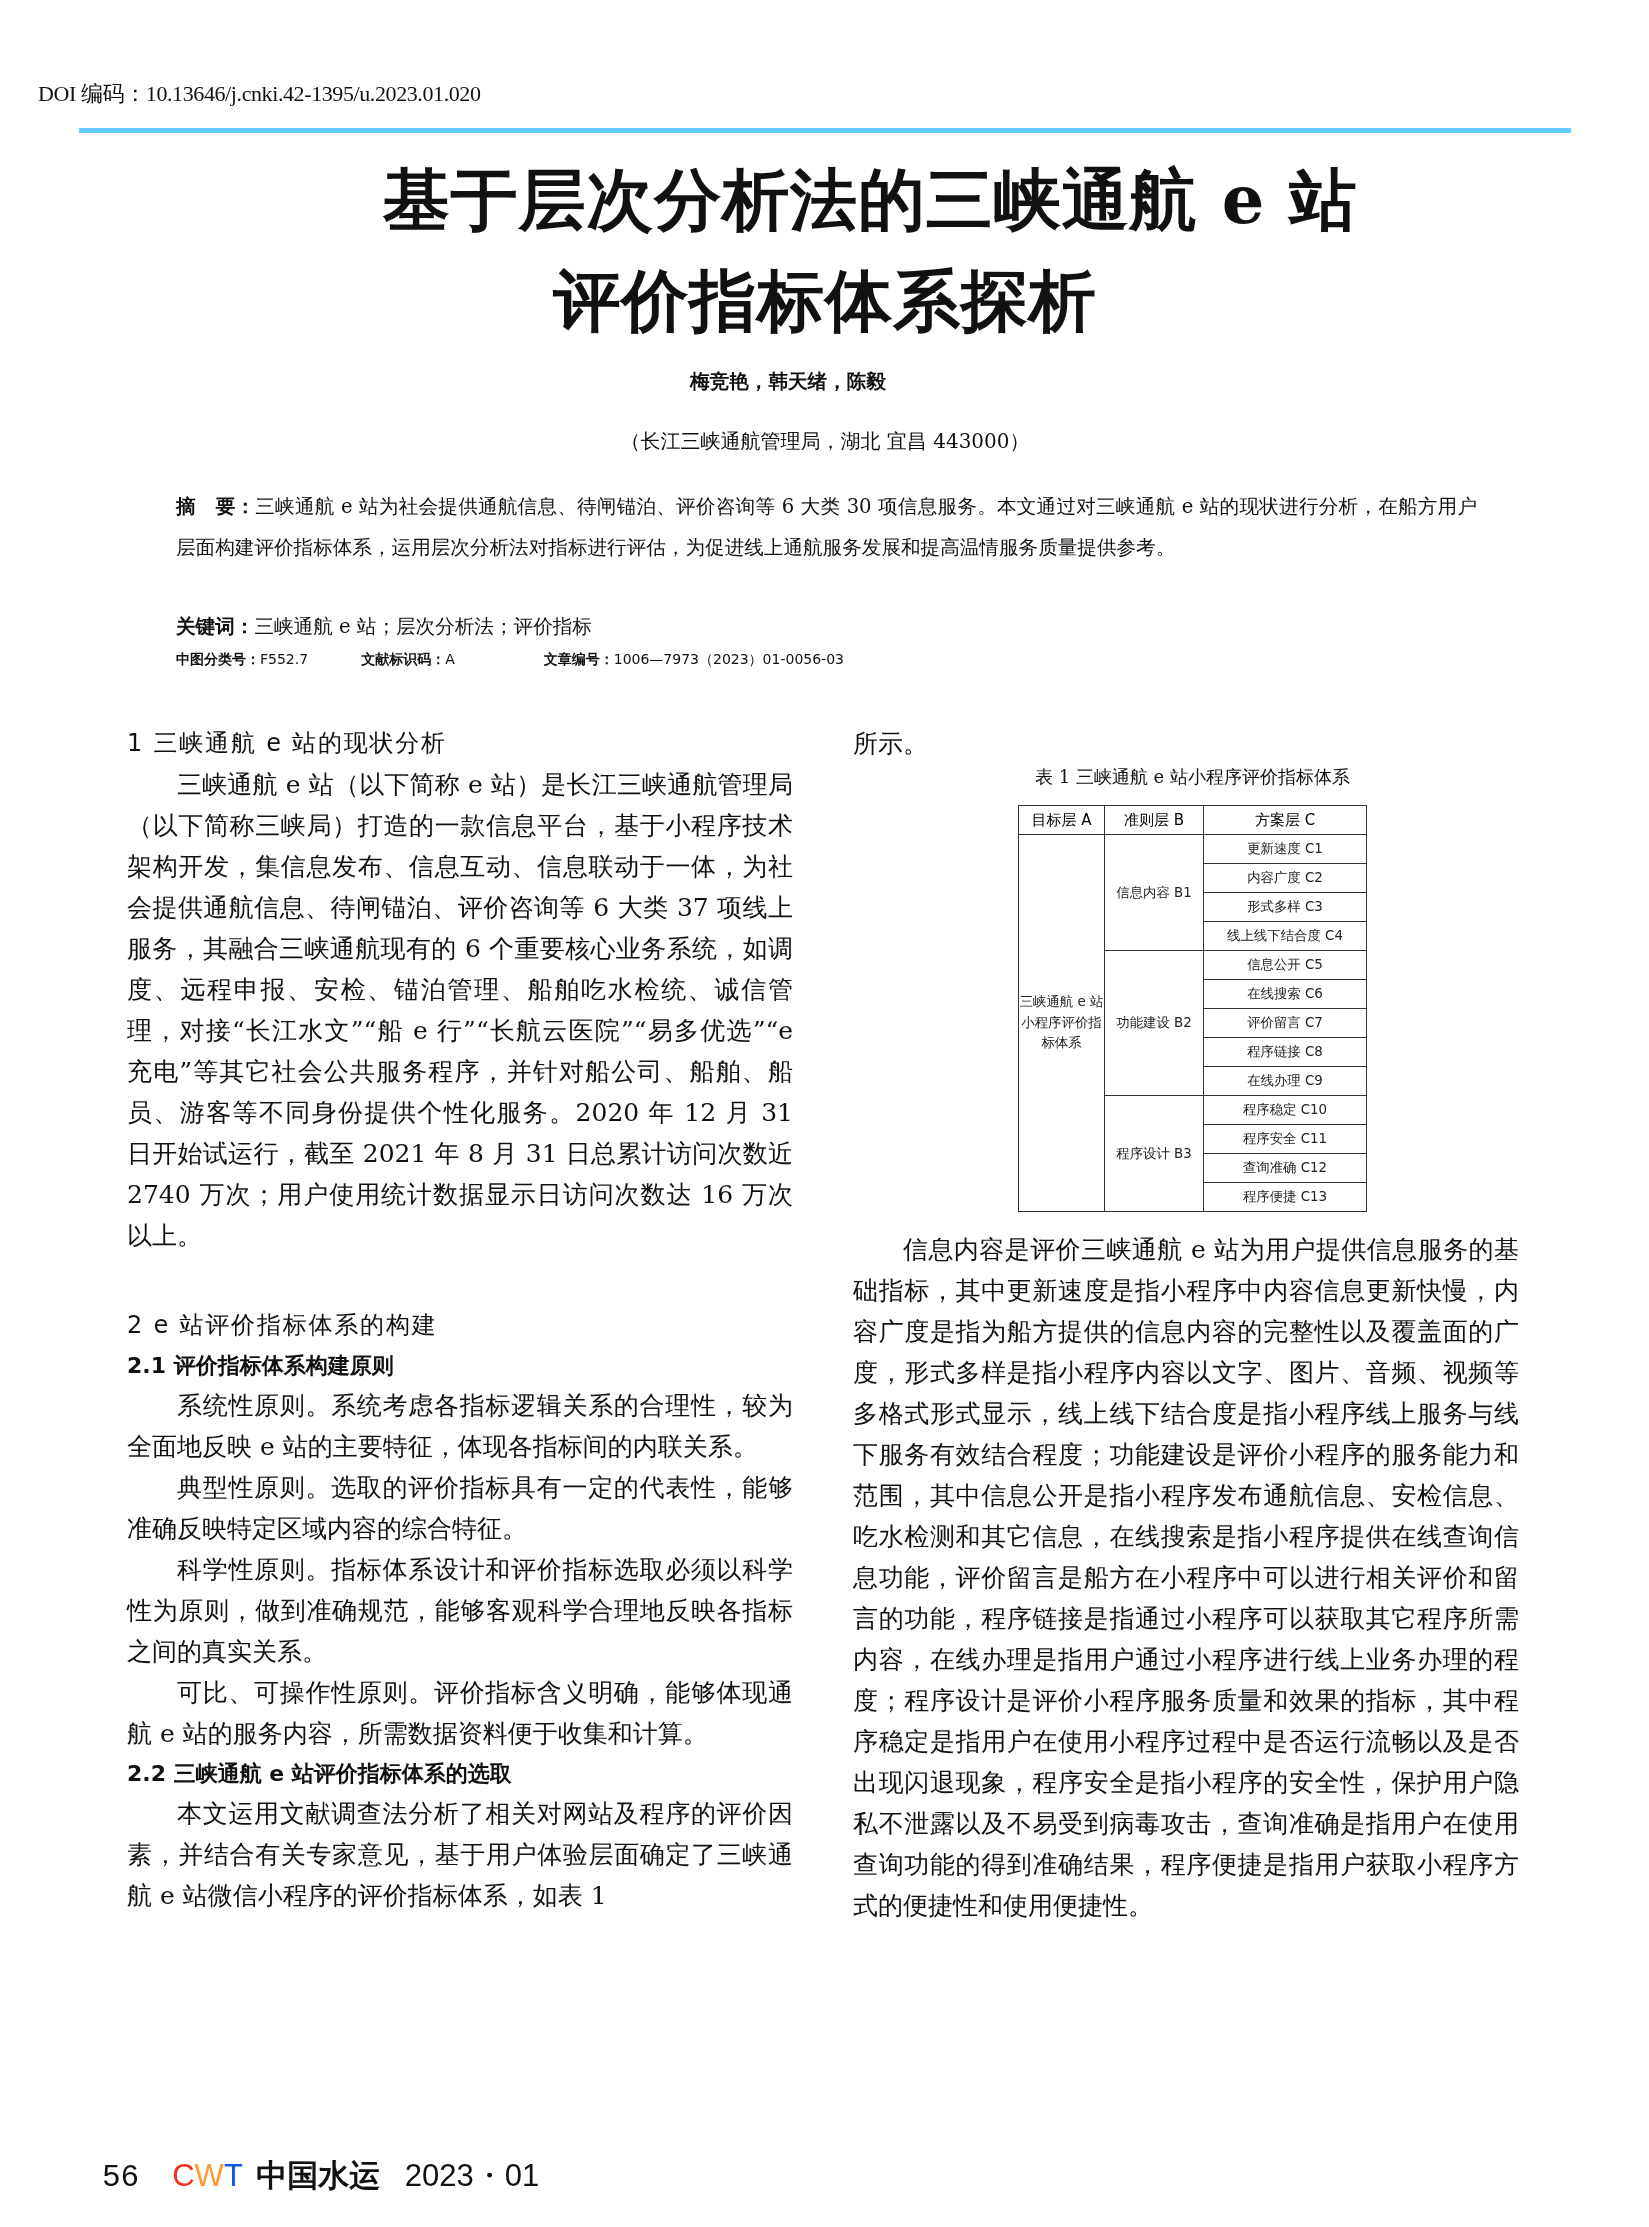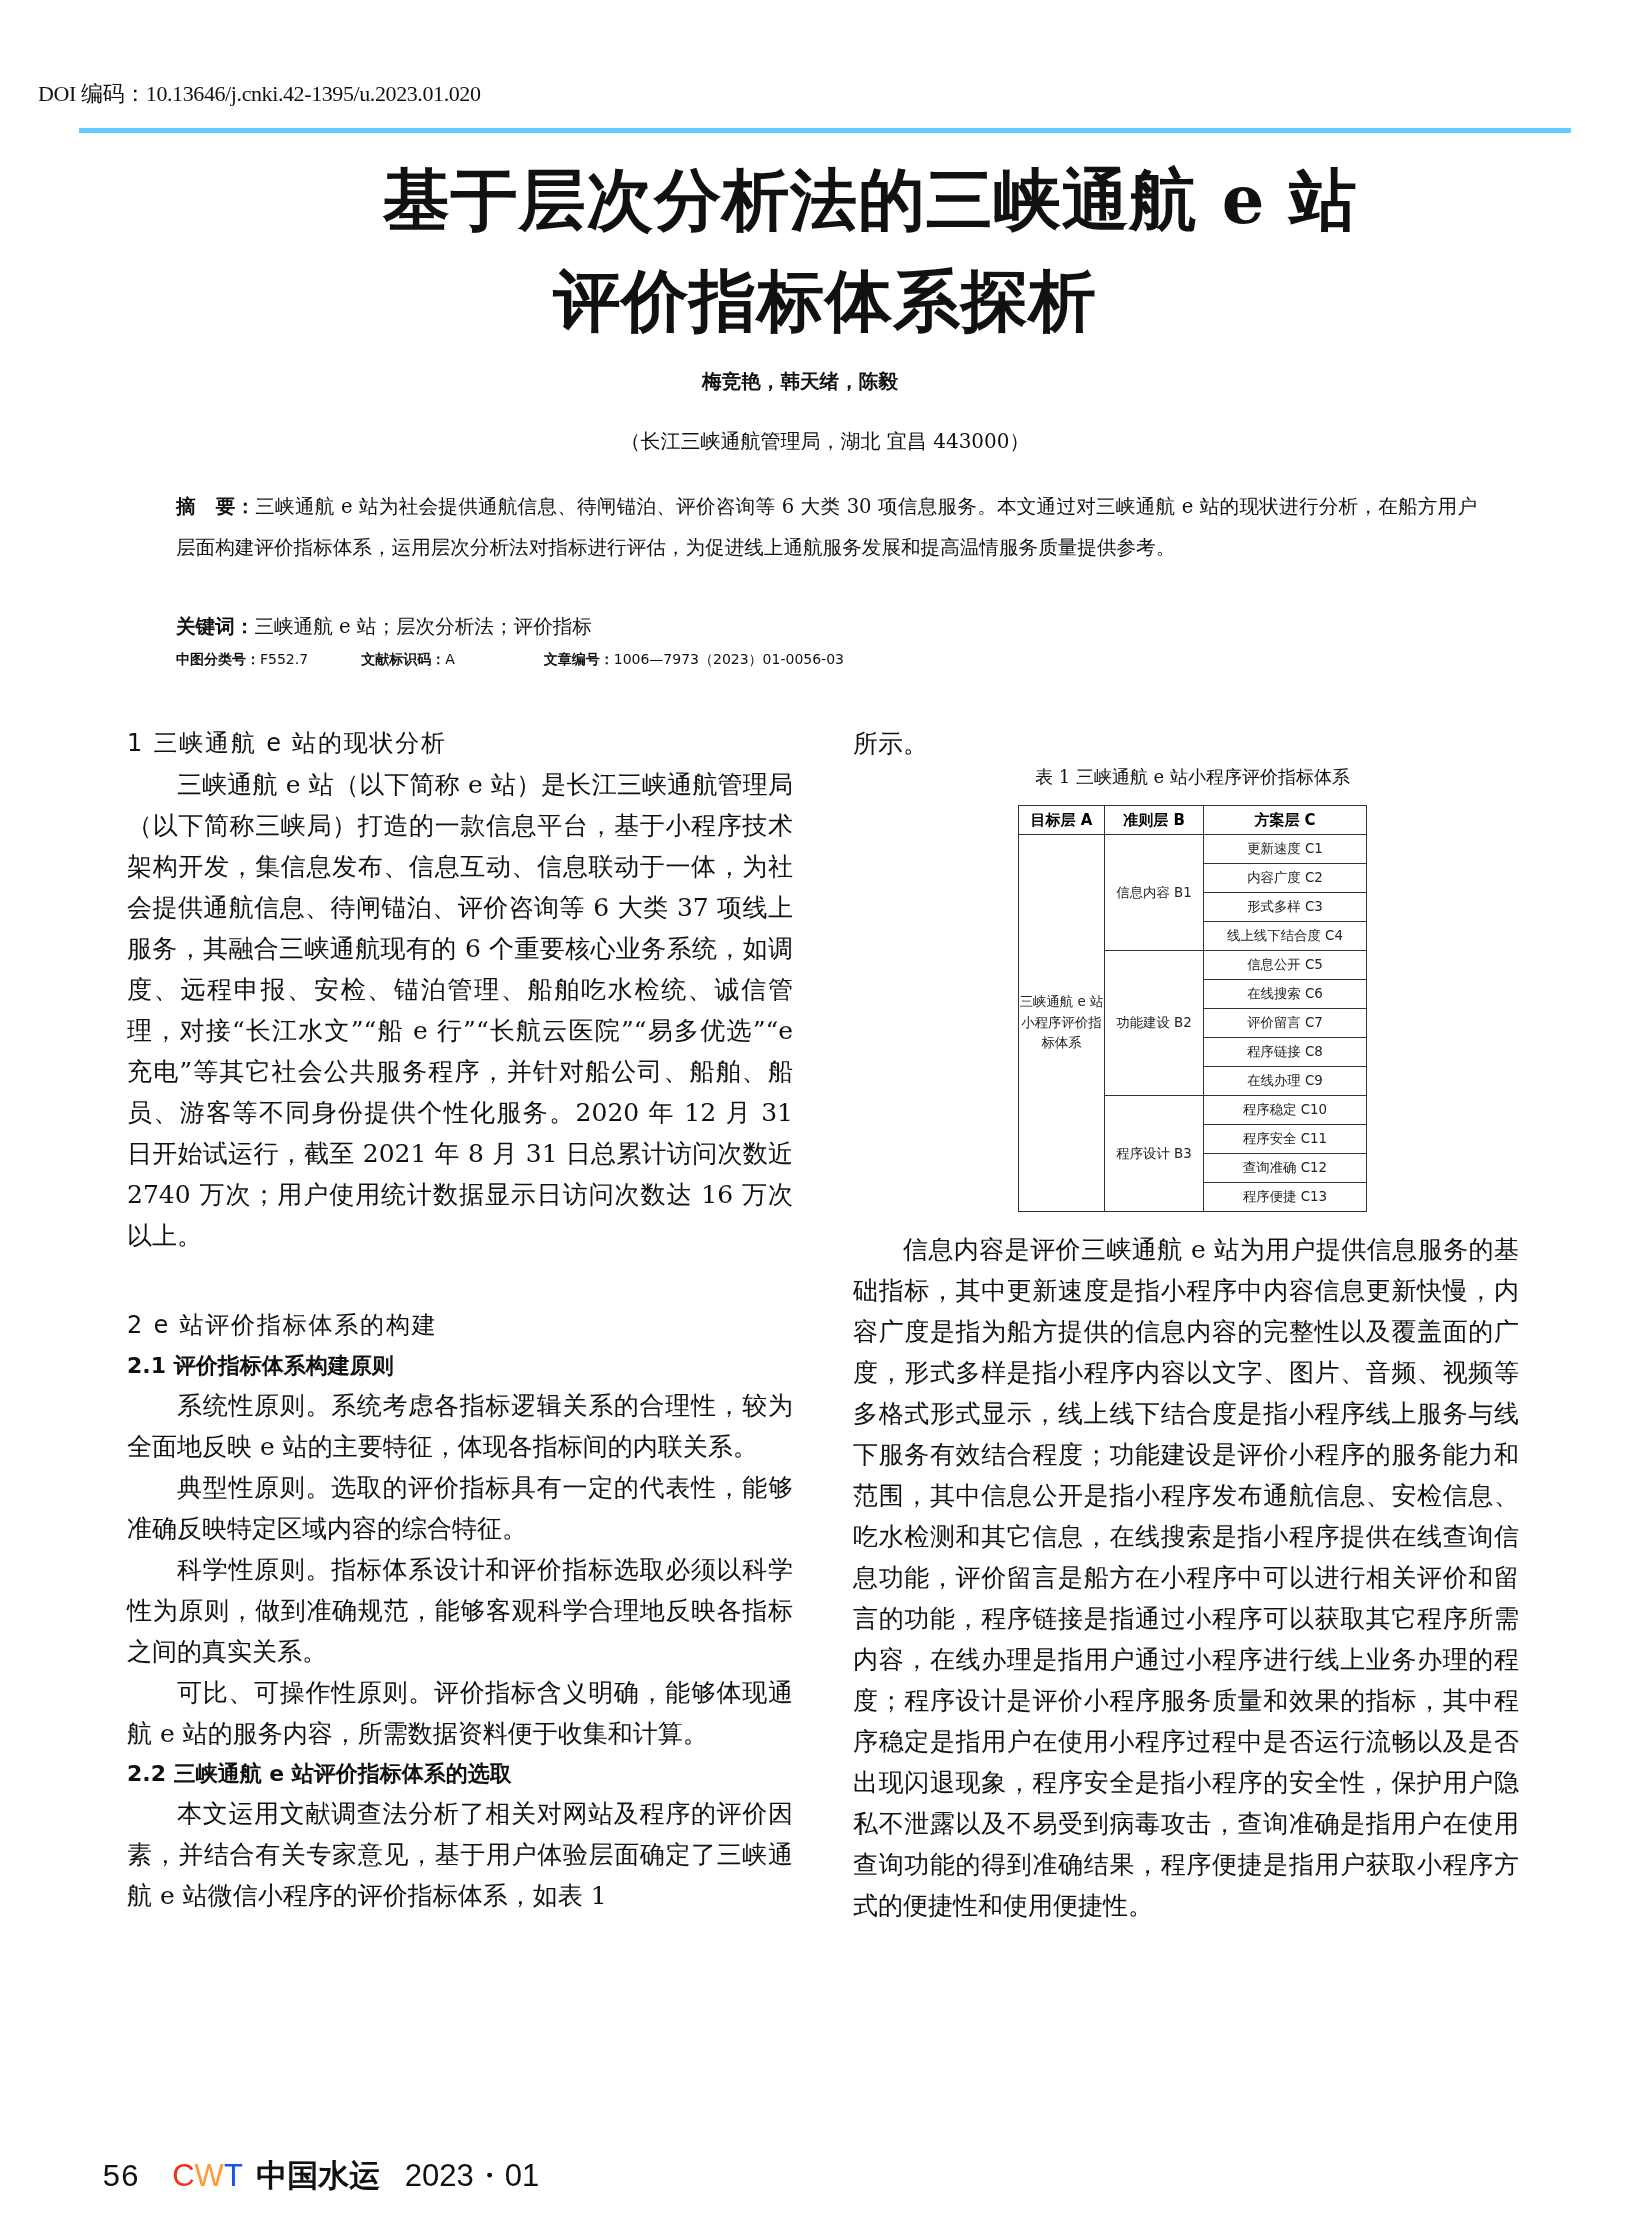--- a/index.html
+++ b/index.html
@@ -5,42 +5,42 @@
   html, body { margin: 0; padding: 0; background: #ffffff; }
   body { width: 1650px; height: 2239px; position: relative; overflow: hidden;
          font-family: "DejaVu Serif", "Liberation Serif", serif; color: #111; }
   .abs { position: absolute; }
   .doi { left: 38px; top: 79px; font-size: 22px; font-family: "Liberation Serif", serif; letter-spacing: -0.4px; }
   .rule { left: 79px; top: 128px; width: 1492px; height: 4.9px; background: #66ccff; }
   .title { left: 0; width: 1650px; text-align: center; font-size: 67px; font-weight: bold;
            font-family: "DejaVu Serif", serif; line-height: 1; letter-spacing: 0.9px; }
   .title1 { top: 166px; padding-left: 45px; }
   .title2 { top: 267px; }
-  .authors { left: 12px; width: 1576px; top: 368px; text-align: center; font-size: 19.6px; font-weight: bold;
+  .authors { left: 0; width: 1576px; top: 368px; text-align: center; font-size: 19.6px; font-weight: bold;
              font-family: "DejaVu Sans", sans-serif; }
   .affil { left: 0; width: 1650px; top: 428px; text-align: center; font-size: 20px; font-family: "DejaVu Serif", serif; }
   .abstract { left: 176px; top: 486px; width: 1301px; font-size: 19.6px; line-height: 41px; font-family: "DejaVu Serif", serif; text-align: justify; }
   .lbl { font-weight: bold; font-family: "DejaVu Sans", sans-serif; }
   .kw { left: 176px; top: 613px; font-size: 19.6px; font-family: "DejaVu Serif", serif; }
   .cls { left: 176px; top: 651px; font-size: 14px; font-family: "DejaVu Sans", sans-serif; font-weight: normal; white-space: nowrap; }
   .cls span.item { display: inline-block; }
   .cls .b { font-weight: bold; }
   .col { font-size: 25px; line-height: 41px; font-family: "DejaVu Serif", serif; text-align: justify; }
   .col p { margin: 0; text-indent: 2em; }
   .col p.noind { text-indent: 0; }
   .lcol { left: 127px; width: 666px; }
   .rcol { left: 853px; width: 666px; }
   .h1 { font-family: "DejaVu Sans", sans-serif; font-size: 24px; font-weight: normal; margin: 0; line-height: 41px; letter-spacing: 1.8px; }
   .h2 { font-family: "DejaVu Sans", sans-serif; font-size: 22px; font-weight: bold; margin: 0; line-height: 39px; }
   sup { font-size: 13.4px; vertical-align: 9.8px; line-height: 0; }
   .caption { left: 853px; width: 679px; top: 765px; text-align: center; font-size: 18px; font-family: "DejaVu Serif", serif; }
   table.ind { position: absolute; left: 1018px; top: 805px; width: 349px; border-collapse: collapse;
               font-family: "DejaVu Sans", sans-serif; font-size: 13.4px; color: #222; }
   table.ind td, table.ind th { border: 1.3px solid #333; text-align: center; padding: 0; height: 28px; }
-  table.ind th { font-weight: bold; font-size: 15px; color: #000; }
+  table.ind th { font-weight: normal; font-size: 15px; color: #000; }
   .cA { width: 85px; line-height: 20.5px; }
   .cB { width: 98px; }
   .footer { left: 102px; top: 2155px; font-size: 31px; white-space: nowrap; }
   .footer .pg { font-family: Liberation Mono, monospace; margin-right: 33px; }
   .footer .c { color: #ee3322; font-family: "Liberation Sans", sans-serif; }
   .footer .w { color: #ff9933; font-family: "Liberation Sans", sans-serif; }
   .footer .t { color: #1155ee; font-family: "Liberation Sans", sans-serif; margin-right: 13.4px; }
   .footer .jn { font-weight: bold; font-family: "DejaVu Serif", serif; margin-right: 24.5px; }
   .footer .iss { font-family: "Liberation Sans", sans-serif; }
 </style>

